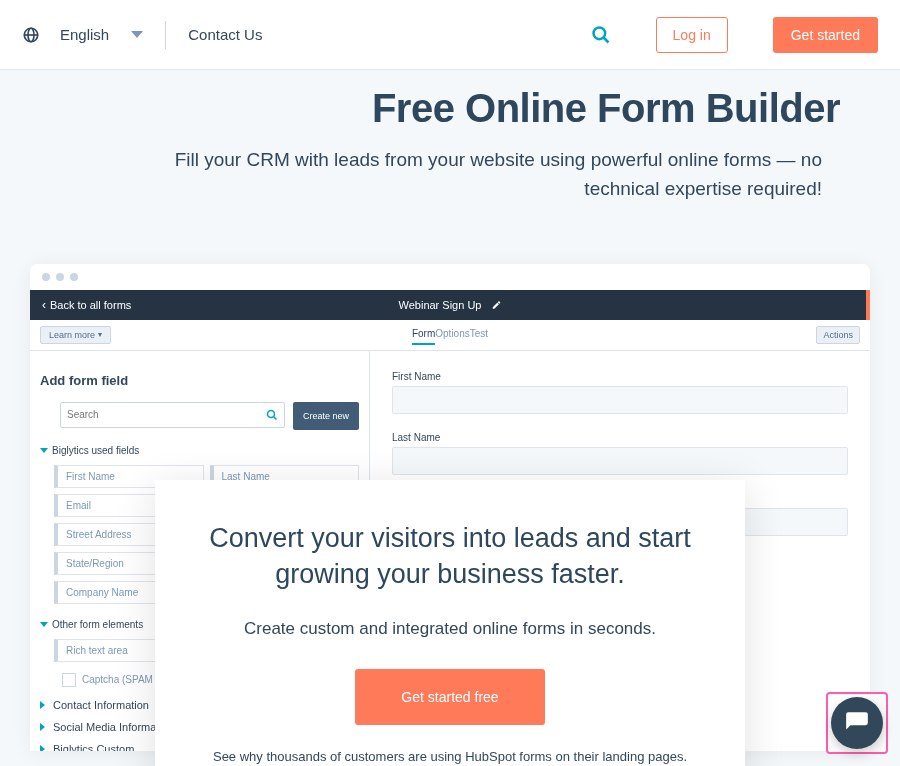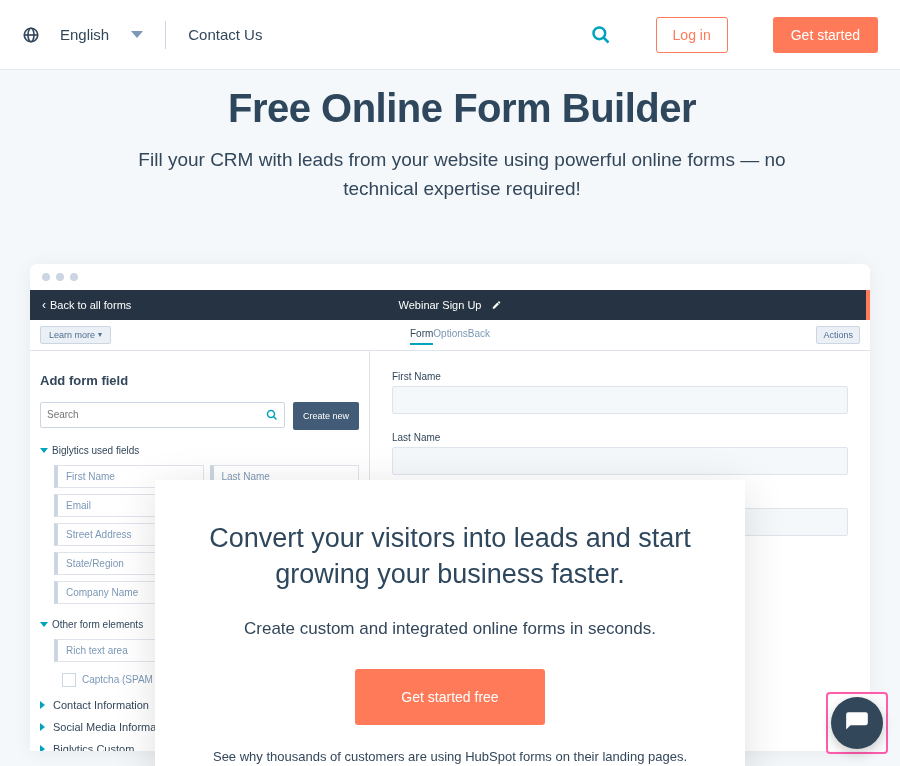--- a/index.html
+++ b/index.html
@@ -58,21 +58,21 @@
     border: 1px solid #ff7a59;
     padding: 9px 16px;
   }
   .btn-primary {
     background: #ff7a59;
     color: #fff;
   }
   .search-icon { color: #00a4bd; width: 20px; height: 20px; cursor: pointer; }
 
   
-  .hero { text-align: center; padding: 16px 60px 0; margin-left: 24px; }
+  .hero { text-align: right; padding: 16px 60px 0; margin-left: 24px; }
   .hero h1 { font-size: 40px; font-weight: 600; color: #2e475d; letter-spacing: -0.5px; }
   .hero p {
     font-size: 19px; color: #33475b; margin-top: 14px; line-height: 1.55;
     max-width: 720px; margin-left: auto; margin-right: auto;
   }
 
   
   .browser {
     margin: 60px 30px 0;
     background: #fff;
@@ -145,21 +145,21 @@
     background: #fff;
   }
   .left-panel {
     width: 340px;
     border-right: 1px solid #dfe3eb;
     padding: 14px 10px;
     font-size: 11px;
     color: #33475b;
   }
   .left-panel h3 { font-size: 13px; font-weight: 700; margin: 8px 0 14px; }
-  .search-row { display: flex; gap: 8px; }
+  .search-row { display: flex; gap: 8px; margin-left: 20px; }
   .search-box {
     flex: 1;
     border: 1px solid #cbd6e2;
     border-radius: 2px;
     display: flex; align-items: center;
     padding: 0 6px; height: 26px;
     font-size: 10px; position: relative;
   }
   .search-box input { border: none; outline: none; flex:1; font-size: 10px; background: transparent;}
   .search-box .mag { color: #00a4bd; width: 12px; height: 12px;}
@@ -319,21 +319,21 @@
   </div>
 
   <div class="sub-bar">
     <div class="learn-btn">
       <span>Learn more</span>
       <span style="font-size:8px;">▾</span>
     </div>
     <div class="sub-tabs">
       <div class="sub-tab active">Form</div>
       <div class="sub-tab">Options</div>
-      <div class="sub-tab">Back</div>
+      <div class="sub-tab">Test</div>
     </div>
     <div class="actions-btn">Actions</div>
   </div>
 
   <div class="builder">
     <div class="left-panel">
       <h3>Add form field</h3>
       <div class="search-row">
         <div class="search-box">
           <input placeholder="Search" style="">

